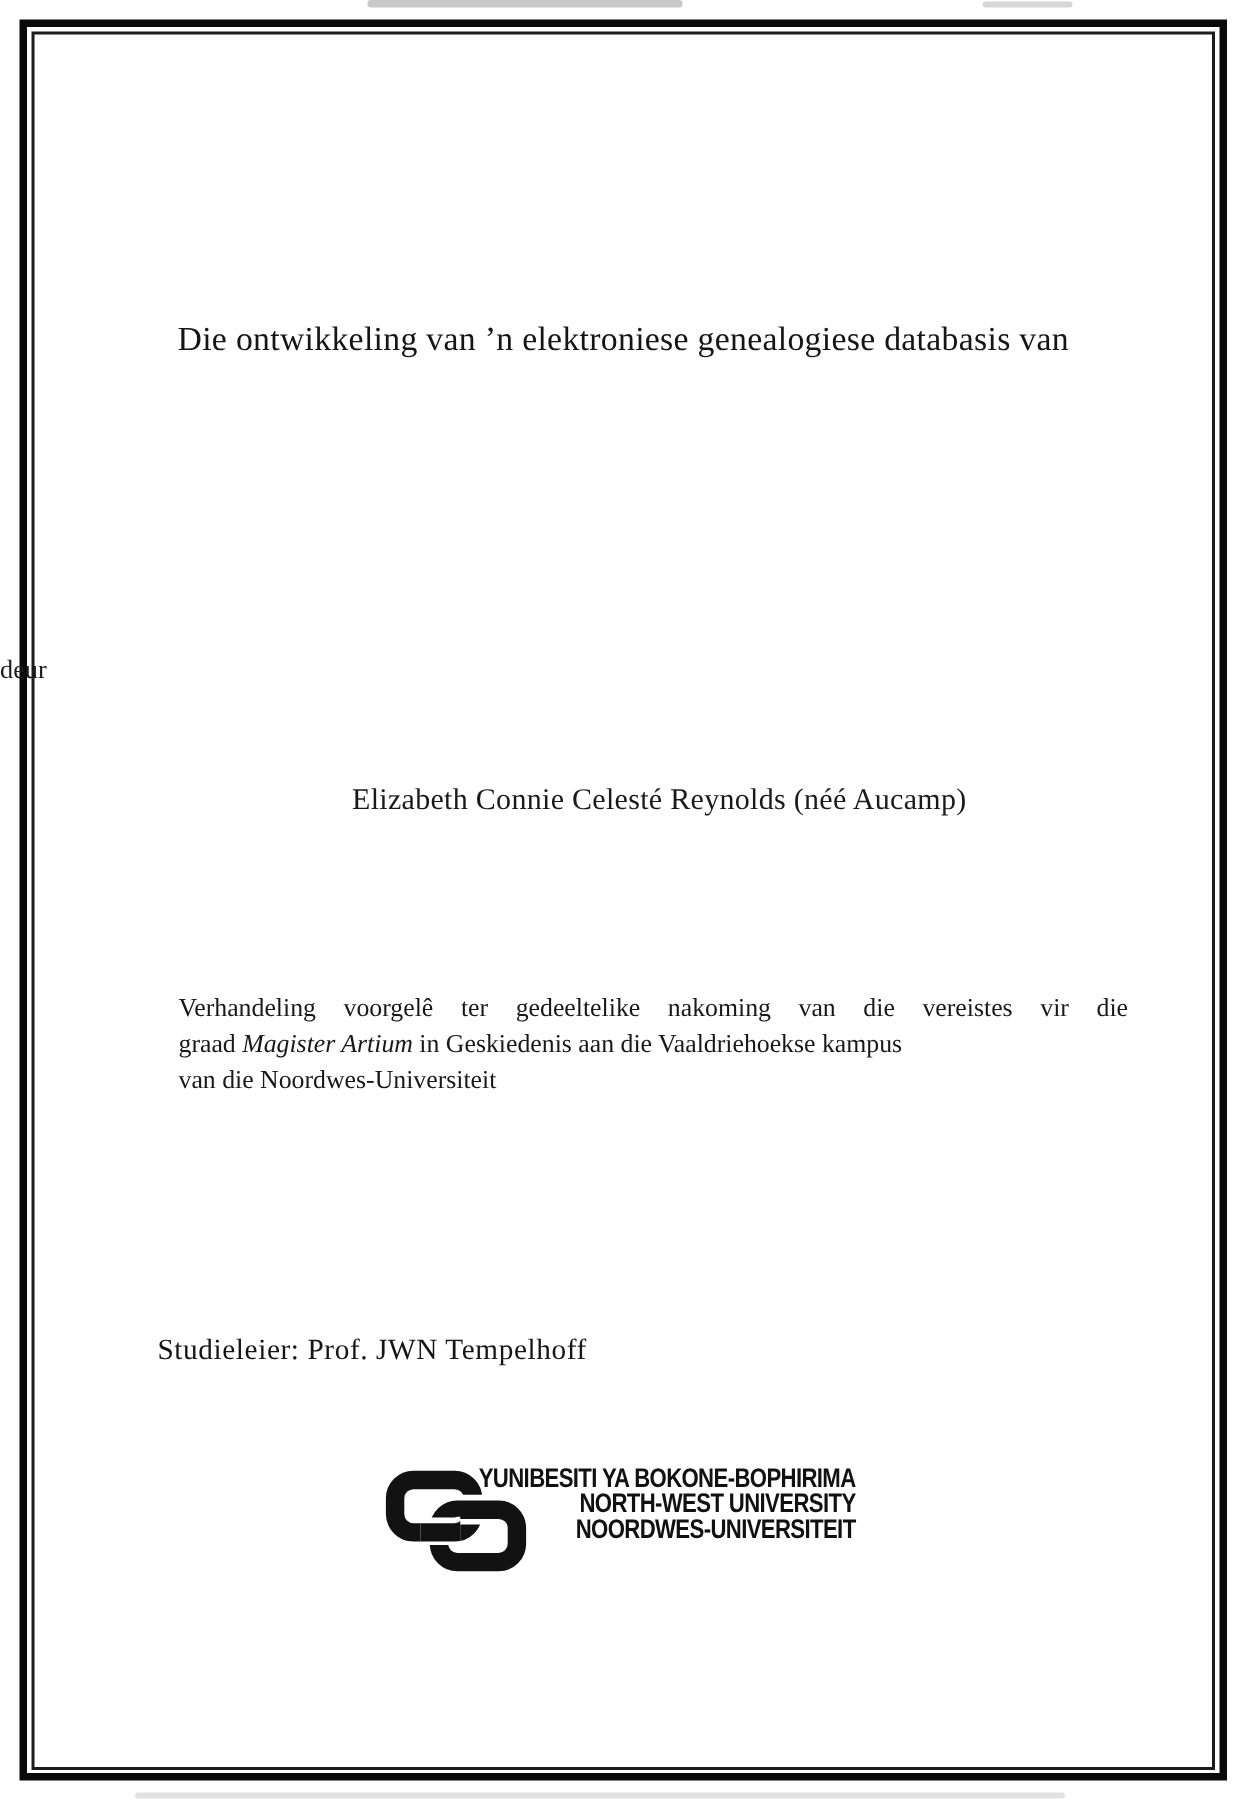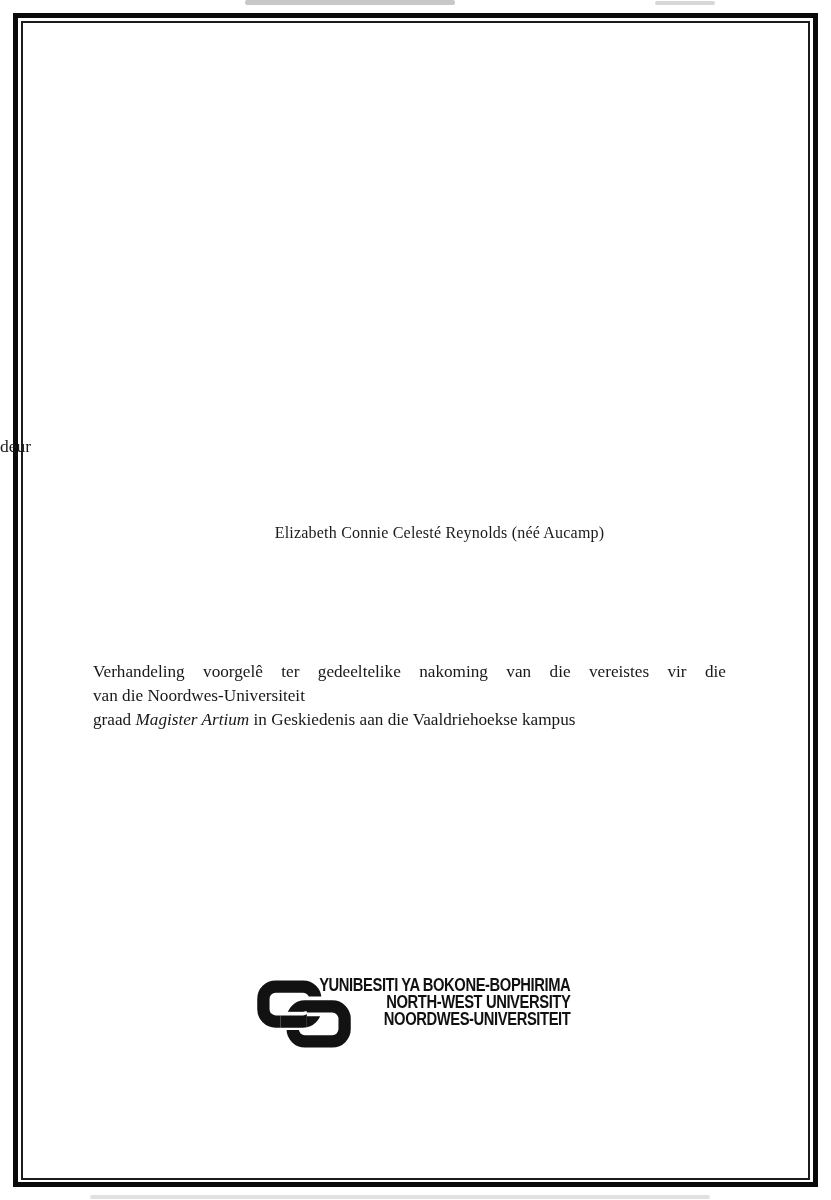--- a/index.html
+++ b/index.html
@@ -46,27 +46,27 @@
     color: #151515;
   }
   .byline {
     position: absolute; left: 0; right: 0; top: 436px;
     font-size: 17.5px;
     line-height: 20px;
   }
   .author {
     position: absolute; left: 0; right: 0; top: 519px;
     text-align: center;
-    font-size: 16px;
+    font-size: 20px;
     line-height: 28px;
     letter-spacing: 0.2px;
     margin-left: 48px;
   }
   .submission {
-    position: absolute; left: 93px; top: 660px; width: 633px;
+    position: absolute; left: 119px; top: 660px; width: 633px;
     font-size: 17.2px;
     line-height: 24px;
     color: #181818;
   }
   .submission .line-justified {
     text-align: justify;
     text-align-last: justify;
   }
   .submission .italic { font-style: italic; }
   .supervisor-block {
@@ -106,33 +106,35 @@
 <div class="page">
 
   <div class="smudge-top"></div>
   <div class="smudge-top2"></div>
   <div class="smudge-bottom"></div>
 
   <div class="frame-outer"></div>
   <div class="frame-inner"></div>
 
   <div class="title-block">
+    <div>Die ontwikkeling van ’n elektroniese genealogiese databasis van</div>
   </div>
 
   <div class="byline">deur</div>
 
   <div class="author">Elizabeth Connie Celesté Reynolds (néé Aucamp)</div>
 
   <div class="submission">
     <div class="line-justified">Verhandeling voorgelê ter gedeeltelike nakoming van die vereistes vir die</div>
+    <div><span>graad </span><span class="italic">Magister Artium</span><span> in Geskiedenis aan die Vaaldriehoekse kampus</span></div>
     <div>van die Noordwes-Universiteit</div>
-    <div><span>graad </span><span class="italic">Magister Artium</span><span> in Geskiedenis aan die Vaaldriehoekse kampus</span></div>
   </div>
 
   <div class="supervisor-block">
+    <div>Studieleier: Prof. JWN Tempelhoff</div>
   </div>
 
   <div class="logo-mark">
     <svg width="96" height="68" viewBox="0 0 100 72">
       <defs>
         <clipPath id="weave">
             <rect x="25" y="33" width="28" height="20"></rect>
           </clipPath>
       </defs>
 

